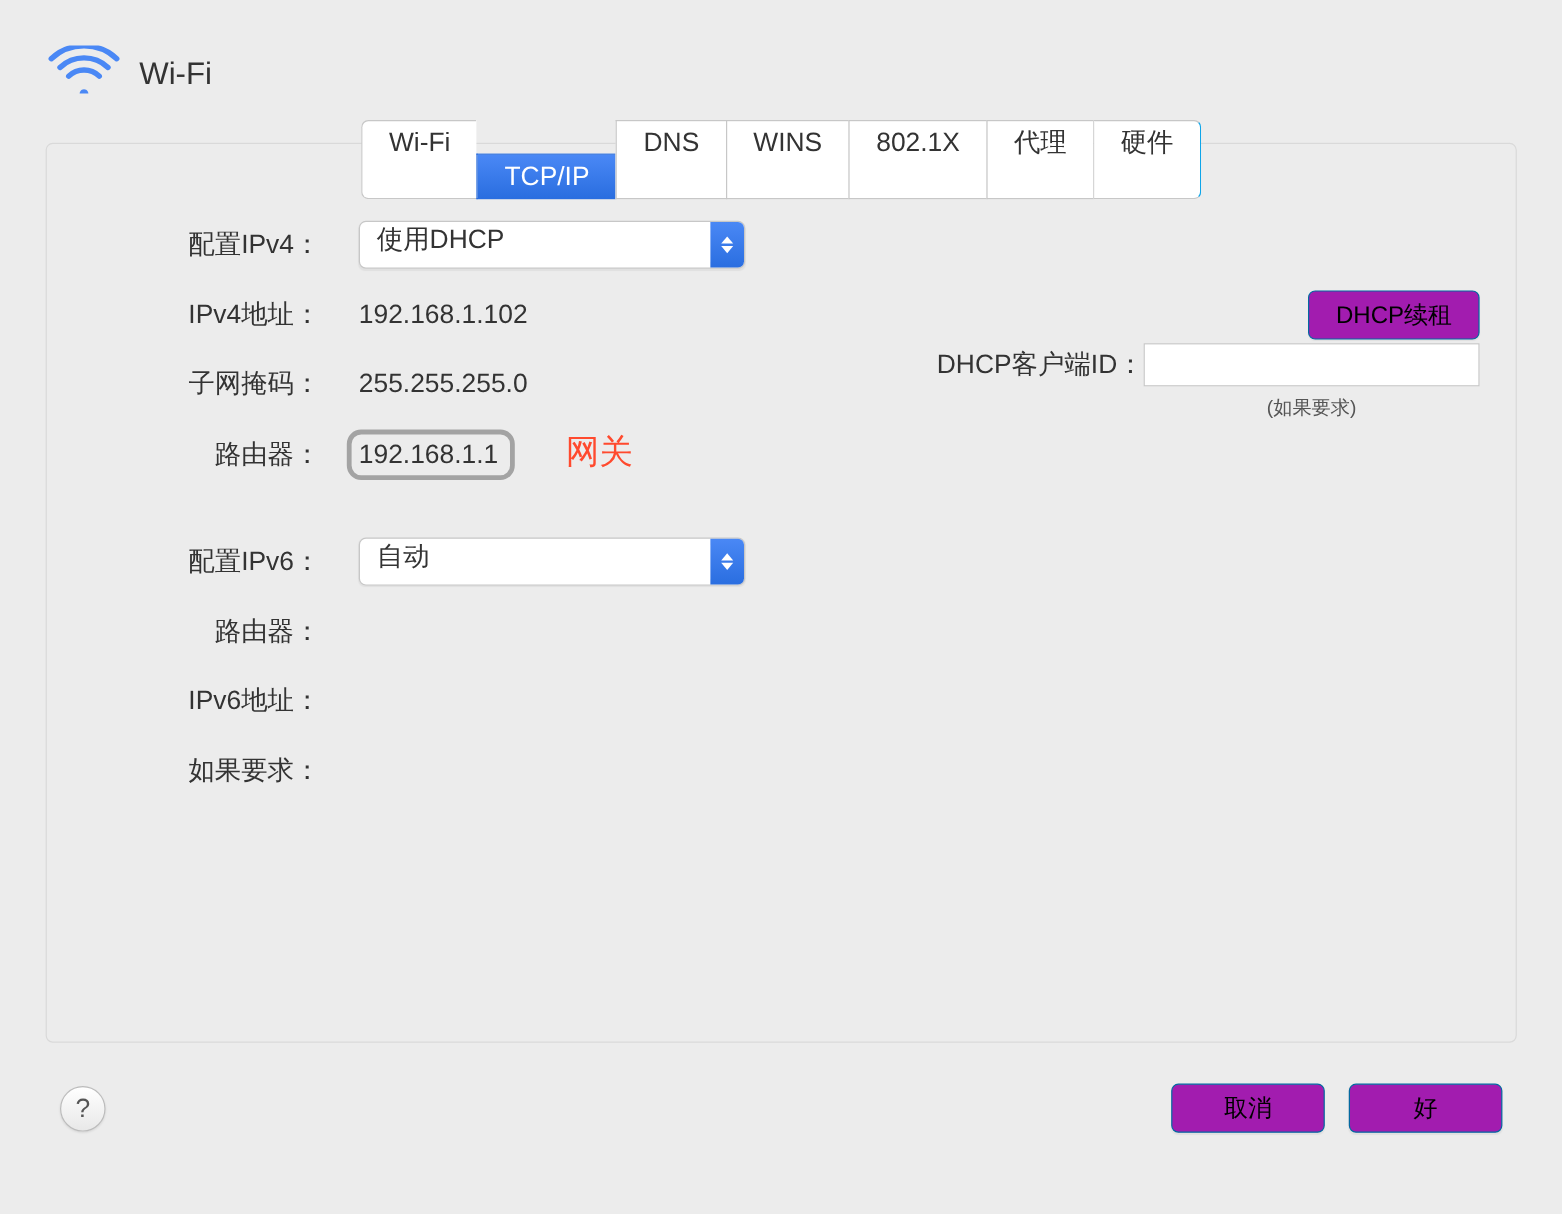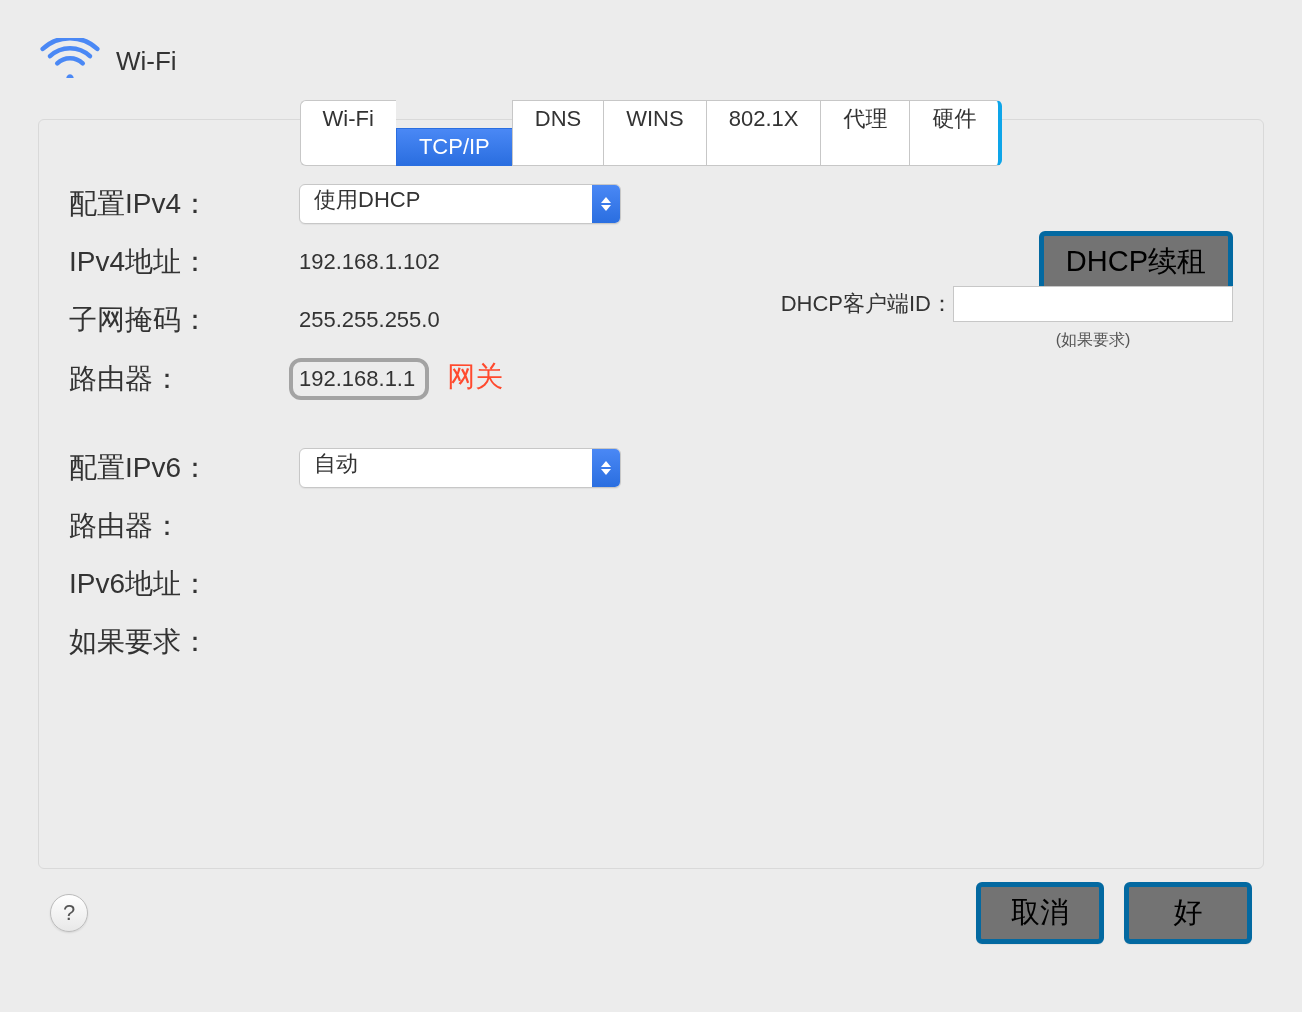--- a/index.html
+++ b/index.html
@@ -37,21 +37,21 @@
       background: #fff;
       border: 1px solid #c7c7c7;
       border-right: none;
       padding: 5px 22px;
       font-size: 22px;
       color: #333;
       cursor: default;
       line-height: 1.2;
     }
     .tab:first-child { border-radius: 6px 0 0 6px; }
-    .tab:last-child { border-right: 4px solid #0ea5e9; border-radius: 0 6px 6px 0; }
+    .tab:last-child { border-right: 1px solid #0ea5e9; border-radius: 0 6px 6px 0; }
     .tab.active {
       background: #3b79e6;
       background: linear-gradient(#4a88f5, #2a6ee0);
       color: #fff;
       border-color: #2a6ee0;
       margin-top: 28px;
     }
     .panel {
       position: absolute;
       left: 38px;
@@ -64,22 +64,23 @@
       padding: 64px 30px 30px 30px;
     }
     .row {
       display: flex;
       align-items: center;
       margin-bottom: 18px;
       min-height: 40px;
     }
     .label-col {
       width: 230px;
+      text-align: right;
       padding-right: 32px;
-      font-size: 28px;
+      font-size: 22px;
       color: #333;
       flex: none;
     }
     .value-col {
       flex: none;
       font-size: 22px;
       color: #333;
     }
     .select-wrap {
       position: relative;
@@ -112,43 +113,43 @@
       gap: 2px;
     }
     .select-arrows .arrow-up, .select-arrows .arrow-down {
       width: 0; height: 0;
       border-left: 5px solid transparent;
       border-right: 5px solid transparent;
     }
     .select-arrows .arrow-up { border-bottom: 6px solid #fff; }
     .select-arrows .arrow-down { border-top: 6px solid #fff; }
     .btn {
-      background: #737373;
-      border: 5px solid #0369a1;
+      background: #a21caf;
+      border: 1px solid #0369a1;
       border-radius: 6px;
       padding: 6px 22px;
-      font-size: 29px;
+      font-size: 20px;
       box-shadow: 0 1px 1px rgba(0,0,0,0.05);
       cursor: default;
     }
     .right-side {
       position: absolute;
       right: 30px;
     }
     .highlight-box {
       border: 4px solid #a3a3a3;
       border-radius: 12px;
       padding: 4px 10px 4px 6px;
       display: inline-block;
       margin-left: -10px;
     }
     .annotation {
       color: #ff4a2e;
       font-size: 28px;
-      margin-left: 12px;
+      margin-left: 36px;
     }
     .text-input {
       background: #fff;
       border: 1px solid #c7c7c7;
       height: 36px;
       width: 280px;
       padding: 0 8px;
       font-size: 20px;
     }
     .hint {

